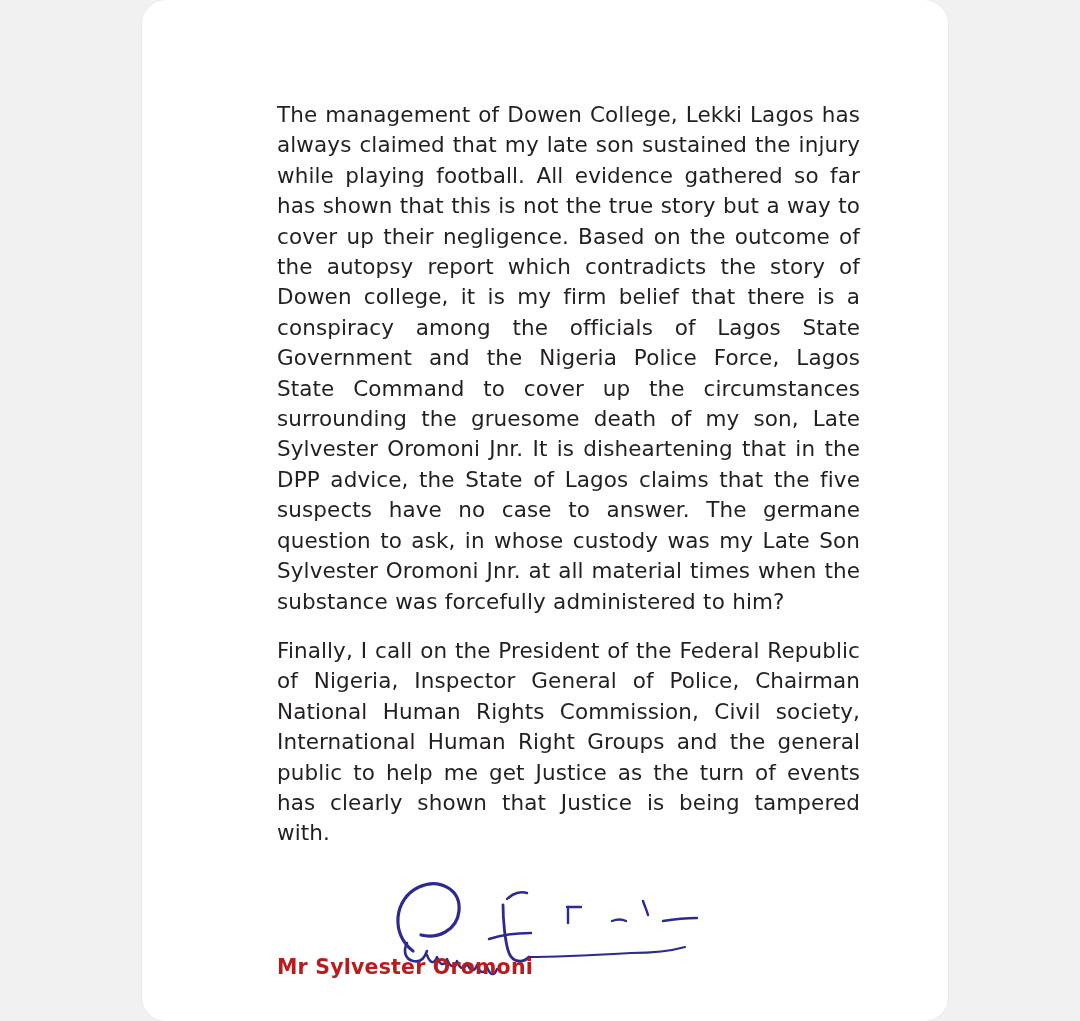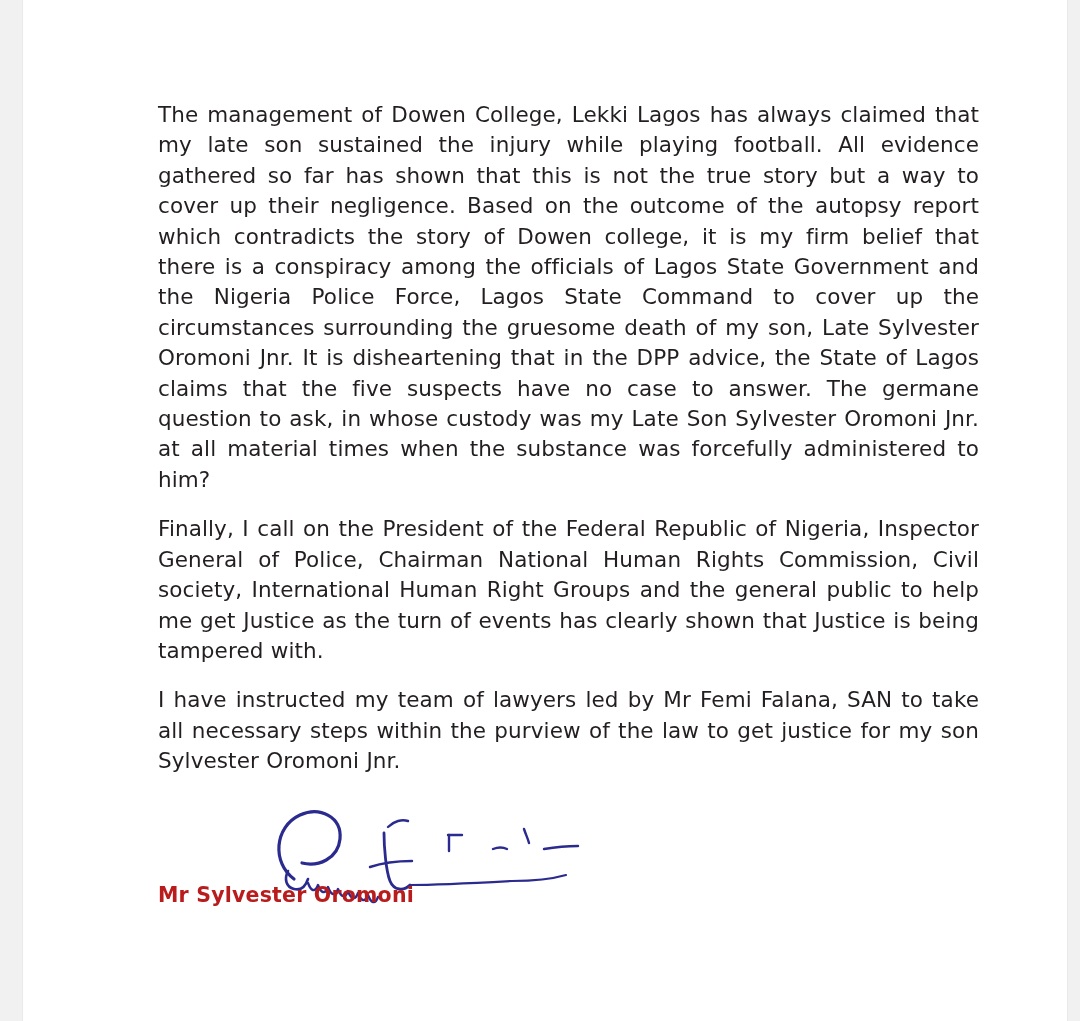--- a/index.html
+++ b/index.html
@@ -16,26 +16,27 @@
   .page-wrap {
     position: relative;
     width: 1080px;
     height: 1021px;
     background: #f1f1f1;
     display: flex;
     justify-content: center;
   }
   .sheet {
     position: relative;
-    width: 1044px;
+    width: 806px;
     margin-left: 10px;
     background: #ffffff;
     box-shadow: 0 0 0 1px rgba(0,0,0,0.03);
     padding: 0;
     overflow: hidden;
+    border-radius: 24px;
   }
   .doc-body {
     padding: 100px 88px 40px 135px;
   }
   .para {
     font-family: "DejaVu Sans", sans-serif;
     font-size: 21.5px;
     line-height: 30.4px;
     color: #231f20;
     text-align: justify;
@@ -101,21 +102,20 @@
 
   <div class="edge-left"></div>
   <div class="edge-right"></div>
 
   <div class="sheet">
 
     <div class="doc-body">
 
       <p class="para">The management of Dowen College, Lekki Lagos has always claimed that my late son sustained the injury while playing football. All evidence gathered so far has shown that this is not the true story but a way to cover up their negligence. Based on the outcome of the autopsy report which contradicts the story of Dowen college, it is my firm belief that there is a conspiracy among the officials of Lagos State Government and the Nigeria Police Force, Lagos State Command to cover up the circumstances surrounding the gruesome death of my son, Late Sylvester Oromoni Jnr. It is disheartening that in the DPP advice, the State of Lagos claims that the five suspects have no case to answer. The germane question to ask, in whose custody was my Late Son Sylvester Oromoni Jnr. at all material times when the substance was forcefully administered to him?</p>
       <p class="para">Finally, I call on the President of the Federal Republic of Nigeria, Inspector General of Police, Chairman National Human Rights Commission, Civil society, International Human Right Groups and the general public to help me get Justice as the turn of events has clearly shown that Justice is being tampered with.</p>
-      <p class="para">I have instructed my team of lawyers led by Mr Femi Falana, SAN to take all necessary steps within the purview of the law to get justice for my son Sylvester Oromoni Jnr.</p>
 
       <div class="sig-block">
         <div class="signature">
           <svg width="380" height="104" viewBox="0 0 380 104" xmlns="http://www.w3.org/2000/svg">
             <g fill="none" stroke="#2b2b8f" stroke-linecap="round" stroke-linejoin="round">
               <path d="M32 74 C10 58, 12 22, 38 10 C58 1, 80 12, 78 34 C76 54, 56 62, 40 58" stroke-width="3.2"></path>
               <path d="M26 66 C22 74, 24 82, 32 84 C40 86, 44 80, 46 74" stroke-width="2.6"></path>
               <path d="M46 78 c3 8, 7 10, 10 2 c3 8, 7 10, 10 2 c3 8, 7 10, 10 2 c3 8, 7 10, 10 2 c3 8, 7 10, 10 2 c3 8, 7 10, 10 2 c3 8, 7 10, 10 2" stroke-width="2.4"></path>
               <path d="M122 28 C122 42, 124 66, 128 76 C132 86, 142 86, 148 80" stroke-width="2.8"></path>
               <path d="M108 62 C120 58, 136 56, 150 56" stroke-width="2.4"></path>

